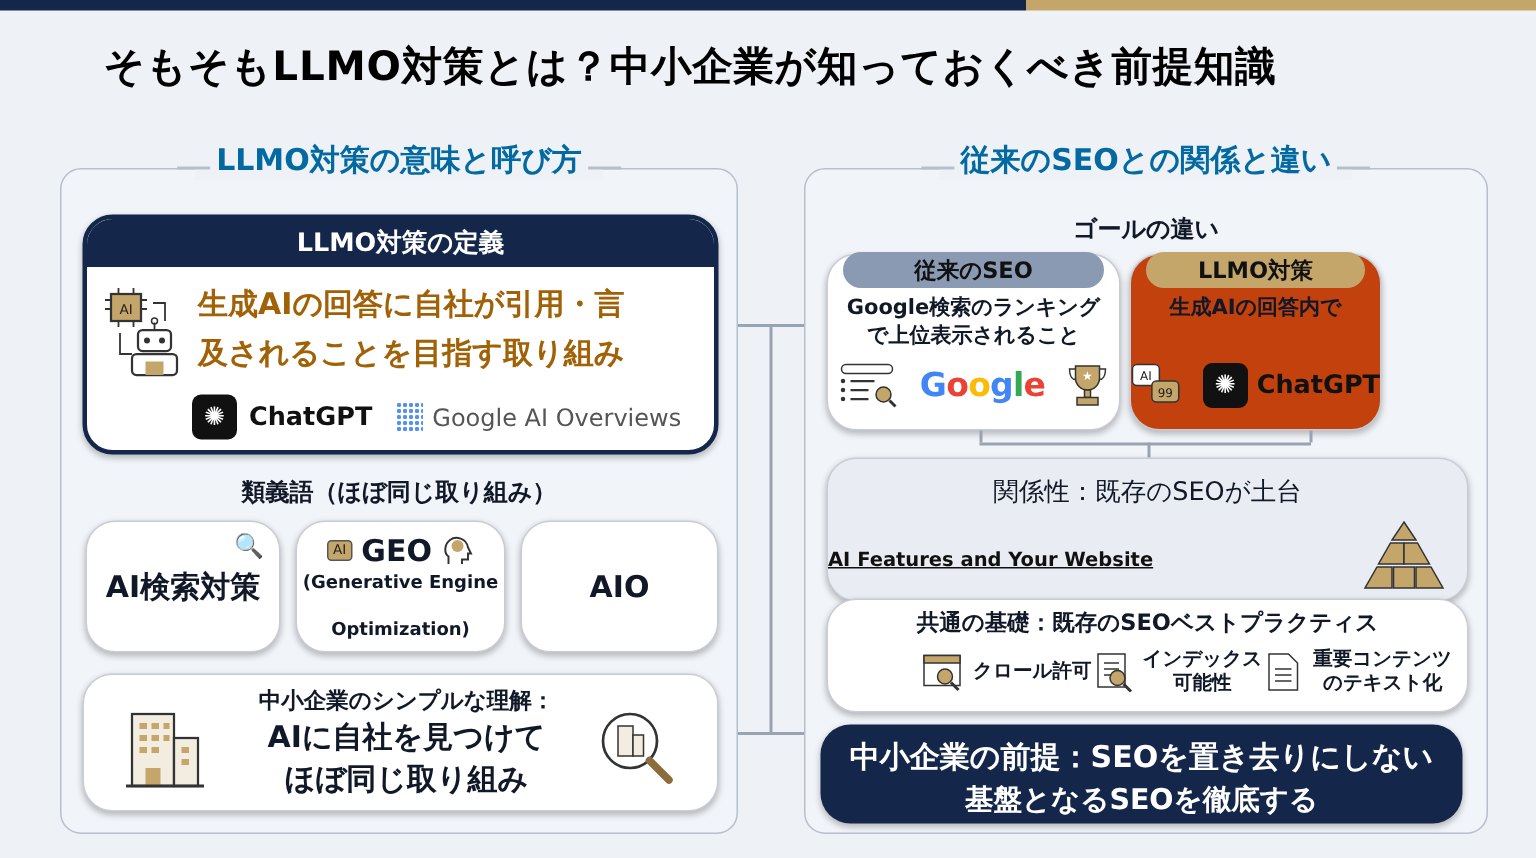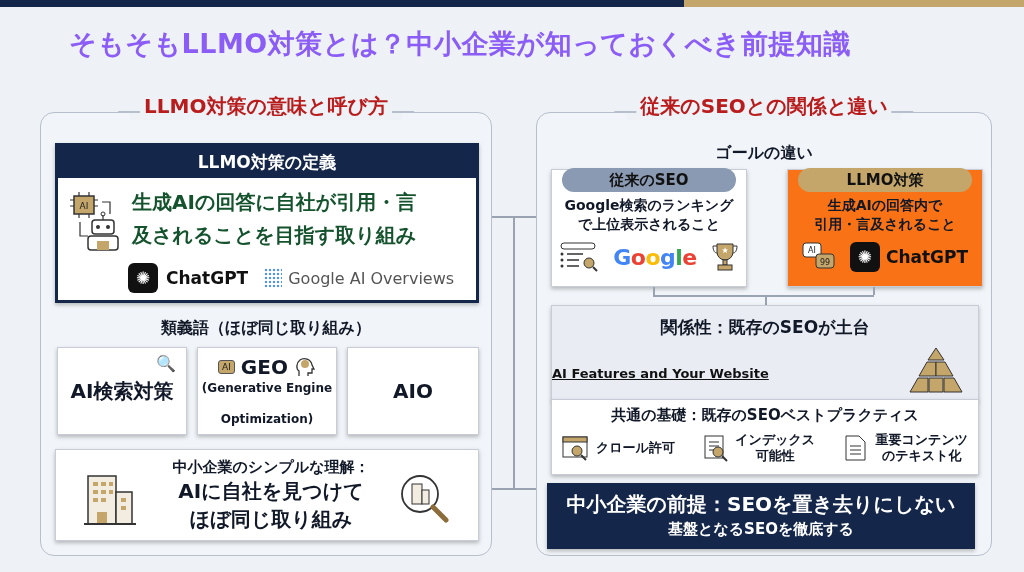--- a/index.html
+++ b/index.html
@@ -1,32 +1,32 @@
 <!DOCTYPE html>
 <html><head>
 <meta charset="utf-8">
 <style>
 *{box-sizing:border-box;margin:0;padding:0}
 html,body{width:1024px;height:572px;overflow:hidden}
 body{background:#eef2f7;font-family:"DejaVu Sans","Liberation Sans",sans-serif;color:#111827;position:relative}
 .topbar-navy{position:absolute;left:0;top:0;width:684px;height:7px;background:#14264a}
 .topbar-gold{position:absolute;left:684px;top:0;width:340px;height:7px;background:#c4a66a}
-.title{position:absolute;left:0;top:26px;width:920px;text-align:center;font-size:27px;font-weight:bold;color:#8b5cf6;letter-spacing:0.5px}
+.title{position:absolute;left:0;top:26px;width:920px;text-align:center;font-size:27px;font-weight:bold;color:#000000;letter-spacing:0.5px}
 .panel{position:absolute;border:1.5px solid #b7bfcc;border-radius:14px;background:#f1f4f8}
 .panel-left{left:40px;top:112px;width:452px;height:444px}
 .panel-right{left:536px;top:112px;width:456px;height:444px}
-.panel-title{position:absolute;top:-20px;left:50%;transform:translateX(-50%);background:#eef2f7;padding:0 14px;font-size:20px;font-weight:bold;color:#b91c1c;white-space:nowrap}
+.panel-title{position:absolute;top:-20px;left:50%;transform:translateX(-50%);background:#eef2f7;padding:0 14px;font-size:20px;font-weight:bold;color:#0369a1;white-space:nowrap}
 .panel-title::before,.panel-title::after{content:"";position:absolute;top:18px;width:22px;height:1.5px;background:#b7bfcc}
 .panel-title::before{left:-12px}
 .panel-title::after{right:-12px}
-.card{position:absolute;background:#fff;border-radius:0;box-shadow:0 2px 4px rgba(0,0,0,.25);border:1.2px solid #c7ccd6}
+.card{position:absolute;background:#fff;border-radius:20px;box-shadow:0 2px 4px rgba(0,0,0,.25);border:1.2px solid #c7ccd6}
 .def-card{left:14px;top:30px;width:424px;height:160px;border:3px solid #14264a;overflow:hidden}
 .def-head{height:32px;background:#14264a;color:#fff;font-weight:bold;font-size:17px;text-align:center;line-height:32px}
 .def-body{position:relative;height:122px}
-.def-text{position:absolute;left:74px;top:8px;width:340px;font-size:20px;font-weight:bold;line-height:33px;color:#14532d}
+.def-text{position:absolute;left:74px;top:8px;width:340px;font-size:20px;font-weight:bold;line-height:33px;color:#a16207}
 .robot{position:absolute;left:10px;top:14px;width:56px;height:60px}
 .def-logos{position:absolute;left:70px;top:85px;display:flex;align-items:center;gap:16px}
 .gpt-logo{width:30px;height:30px;background:#111;border-radius:6px;display:flex;align-items:center;justify-content:center;color:#fff;font-size:17px}
 .gpt-text{font-weight:bold;font-size:17px;color:#111}
 .gao{display:flex;align-items:center;gap:6px;font-size:16px;color:#555}
 .dots{width:18px;height:20px;background:radial-gradient(circle,#f4b400 1.2px,transparent 1.5px) 0 0/4px 4px;opacity:.9}
 .syn-label{position:absolute;left:0;width:100%;top:205px;text-align:center;font-weight:bold;font-size:16px}
 .syn{top:234px;height:88px;display:flex;align-items:center;justify-content:center;flex-direction:column;text-align:center}
 .syn1{left:16px;width:130px}
 .syn2{left:156px;width:140px}
@@ -38,40 +38,40 @@
 .chip{background:#c4a66a;border:1px solid #555;border-radius:3px;font-size:9px;padding:1px 3px;color:#222}
 .simple{left:14px;top:336px;width:424px;height:92px}
 .simple-text{position:absolute;left:80px;width:270px;top:8px;text-align:center}
 .simple-sub{font-weight:bold;font-size:15px}
 .simple-main{font-weight:bold;font-size:20px;line-height:28px}
 .bldg{position:absolute;left:26px;top:20px;width:58px;height:58px}
 .mag-bldg{position:absolute;right:22px;top:22px;width:60px;height:56px}
 .goal-label{position:absolute;top:30px;left:0;width:100%;text-align:center;font-weight:bold;font-size:16px}
 .goal{top:56px;height:118px;text-align:center}
 .goal-seo{left:14px;width:196px}
-.goal-llmo{left:250px;width:196px;background:#f97316}
+.goal-llmo{left:216px;width:168px;background:#c2410c}
 .pill{position:absolute;top:-2px;left:10px;right:10px;height:24px;border-radius:12px;font-weight:bold;font-size:15px;line-height:24px;color:#111}
 .pill-seo{background:#8a9ab2}
 .pill-llmo{background:#c4a66a}
 .goal-text{position:absolute;top:26px;left:0;width:100%;font-weight:bold;font-size:14px;line-height:19px}
 .goal-icons{position:absolute;top:72px;left:0;width:100%;display:flex;align-items:center;justify-content:center;gap:14px}
 .google{font-size:22px;font-weight:bold;letter-spacing:-.5px}
 .relation{left:14px;top:192px;width:428px;height:96px;background:#e9edf3}
-.rel-title{position:absolute;top:10px;width:100%;text-align:center;font-weight:bold;font-size:17px}
+.rel-title{position:absolute;top:10px;width:100%;text-align:center;font-weight:normal;font-size:17px}
 .rel-sub{position:absolute;top:38px;width:100%;text-align:center;font-weight:bold;font-size:13px}
 .rel-link{position:absolute;top:60px;width:100%;font-weight:bold;font-size:13px;text-decoration:underline;color:#111}
 .pyramid{position:absolute;right:14px;top:40px;width:56px;height:48px}
 .common{left:14px;top:286px;width:428px;height:76px}
 .common-title{position:absolute;top:6px;width:100%;text-align:center;font-weight:bold;font-size:15px}
-.common-items{position:absolute;top:32px;left:10px;right:10px;display:flex;justify-content:space-between;align-items:center}
+.common-items{position:absolute;top:32px;left:10px;right:10px;display:flex;justify-content:flex-end;align-items:center}
 .ci{display:flex;align-items:center;gap:6px;font-weight:bold;font-size:13px;line-height:16px;text-align:center}
 .ico{width:28px;height:28px;position:relative}
 .premise{left:10px;top:370px;width:428px;height:66px;background:#14264a;color:#fff;border:none;text-align:center}
 .prem1{margin-top:8px;font-weight:bold;font-size:20px}
-.prem2{font-weight:bold;font-size:15px;margin-top:2px}
+.prem2{font-weight:bold;font-size:19px;margin-top:2px}
 .conn{position:absolute;background:#9aa3b1}
 </style>
 </head>
 <body>
 
 <div class="topbar-navy"></div>
 <div class="topbar-gold"></div>
 <h1 class="title">そもそもLLMO対策とは？中小企業が知っておくべき前提知識</h1>
 
 <div class="conn" style="left:492px;top:216px;width:44px;height:1.5px"></div>
@@ -197,21 +197,20 @@
           <rect x="7" y="23" width="14" height="5" fill="#c4a66a" stroke="#333"></rect>
           <text x="14" y="11" font-size="8" text-anchor="middle" fill="#fff">★</text>
         </svg>
     </div>
   </div>
 
   <div class="card goal goal-llmo">
     <div class="pill pill-llmo">LLMO対策</div>
     <div class="goal-text">
       <div>生成AIの回答内で</div>
-      <div>引用・言及されること</div>
     </div>
     <div class="goal-icons">
       <svg width="34" height="30" viewBox="0 0 34 30">
           <rect x="1" y="1" width="18" height="14" rx="3" fill="#fff" stroke="#333"></rect>
           <text x="10" y="11" font-size="8" text-anchor="middle" fill="#222">AI</text>
           <rect x="14" y="12" width="18" height="14" rx="3" fill="#c4a66a" stroke="#333"></rect>
           <text x="23" y="23" font-size="8" text-anchor="middle" fill="#222">99</text>
         </svg>
       <div style="display:flex;align-items:center;gap:6px">
         <div class="gpt-logo">✺</div>

